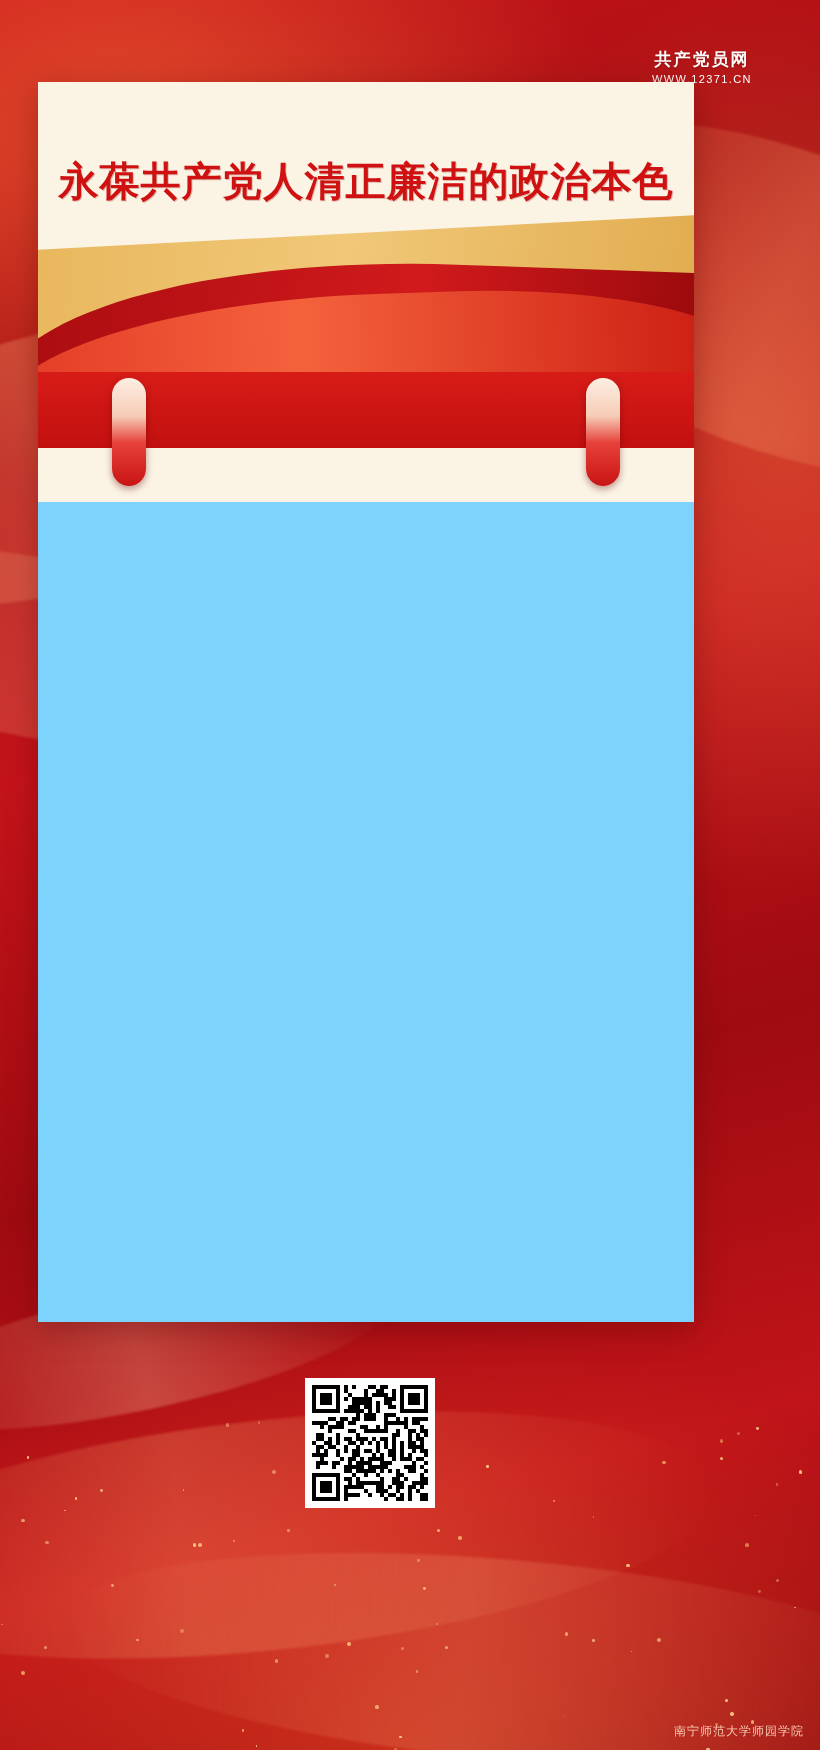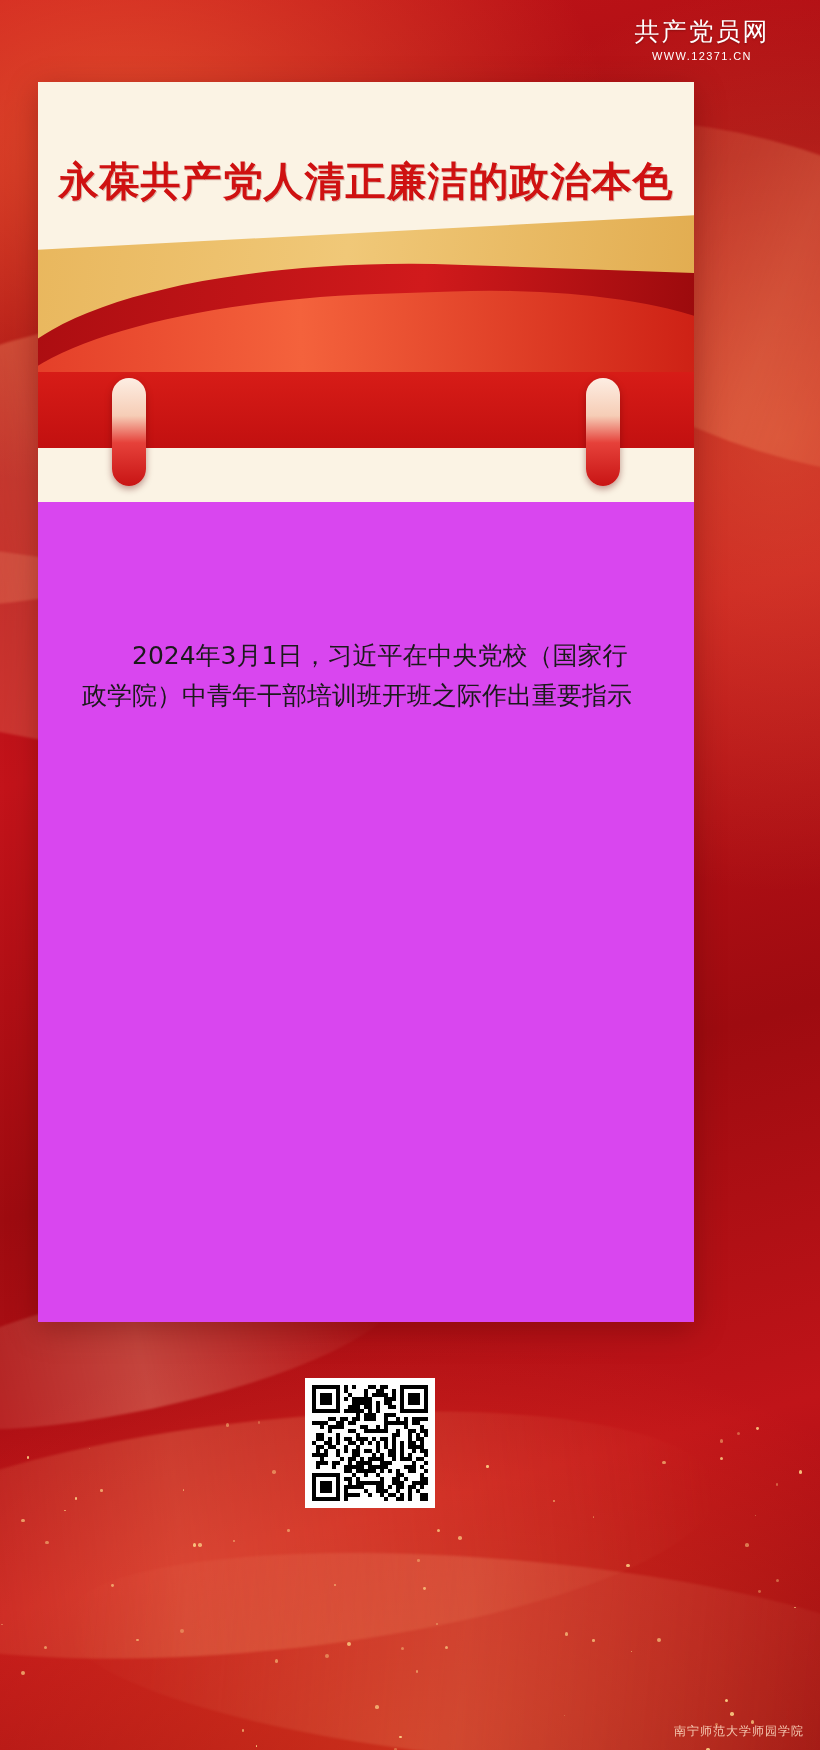--- a/index.html
+++ b/index.html
@@ -64,42 +64,43 @@
   
   .logo {
     position: absolute;
     right: 28px;
     top: 18px;
     width: 180px;
     text-align: center;
     color: #fff;
   }
   .logo-mark {
-    font-size: 25px;
-    font-weight: normal;
+    font-size: 17px;
+    font-weight: bold;
     letter-spacing: 2px;
     line-height: 1.15;
     text-shadow: 0 1px 2px rgba(0,0,0,.25);
     font-family: "DejaVu Sans", "Liberation Sans", sans-serif;
+    margin-top: 32px;
   }
   .logo-url {
     font-size: 11px;
     letter-spacing: 1.4px;
     margin-top: 3px;
     font-family: "Liberation Sans", sans-serif;
   }
 
   
   .card {
     position: absolute;
     left: 38px;
     top: 82px;
     width: 656px;
     height: 1240px;
-    background: #d946ef;
+    background: #7dd3fc;
     box-shadow: 0 8px 28px rgba(80,0,0,.35);
   }
   .card-head {
     position: relative;
     height: 420px;
     overflow: hidden;
     background: #fbf3e4;
   }
   .title {
     position: relative;
@@ -298,21 +299,20 @@
     <div class="title">永葆共产党人清正廉洁的政治本色</div>
     <div class="wave wave-gold"></div>
     <div class="wave wave-red-dark"></div>
     <div class="wave wave-red-light"></div>
     <div class="wave-band"></div>
   </div>
   <div class="ring left"></div>
   <div class="ring right"></div>
 
   <div class="card-body">
-    <div class="source">2024年3月1日，习近平在中央党校（国家行政学院）中青年干部培训班开班之际作出重要指示</div>
   </div>
 </div>
 
 <div class="qr">
   <div class="qr-grid" id="qr-grid" style="grid-template-columns: repeat(29, 1fr); grid-template-rows: repeat(29, 1fr);">
       <div class="qr-cell"></div>
       <div class="qr-cell"></div>
       <div class="qr-cell"></div>
       <div class="qr-cell"></div>
       <div class="qr-cell"></div>

